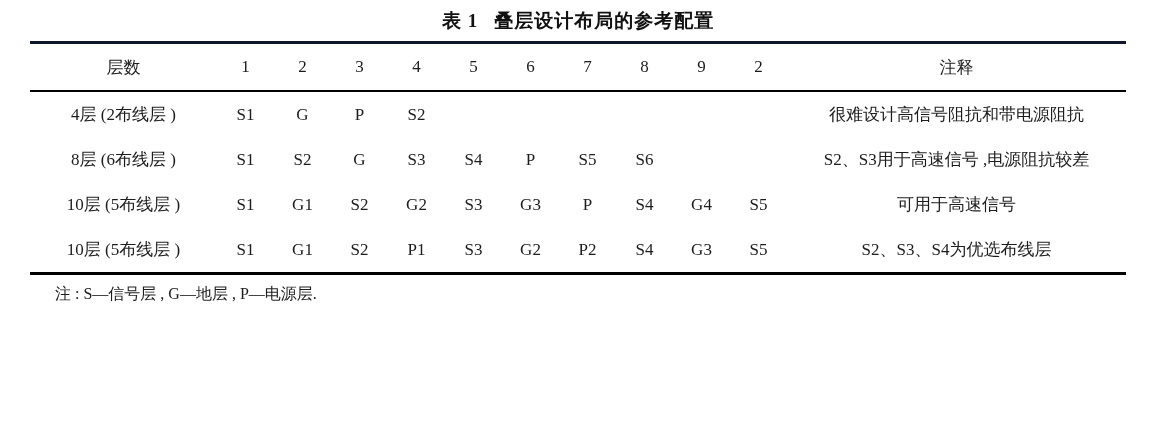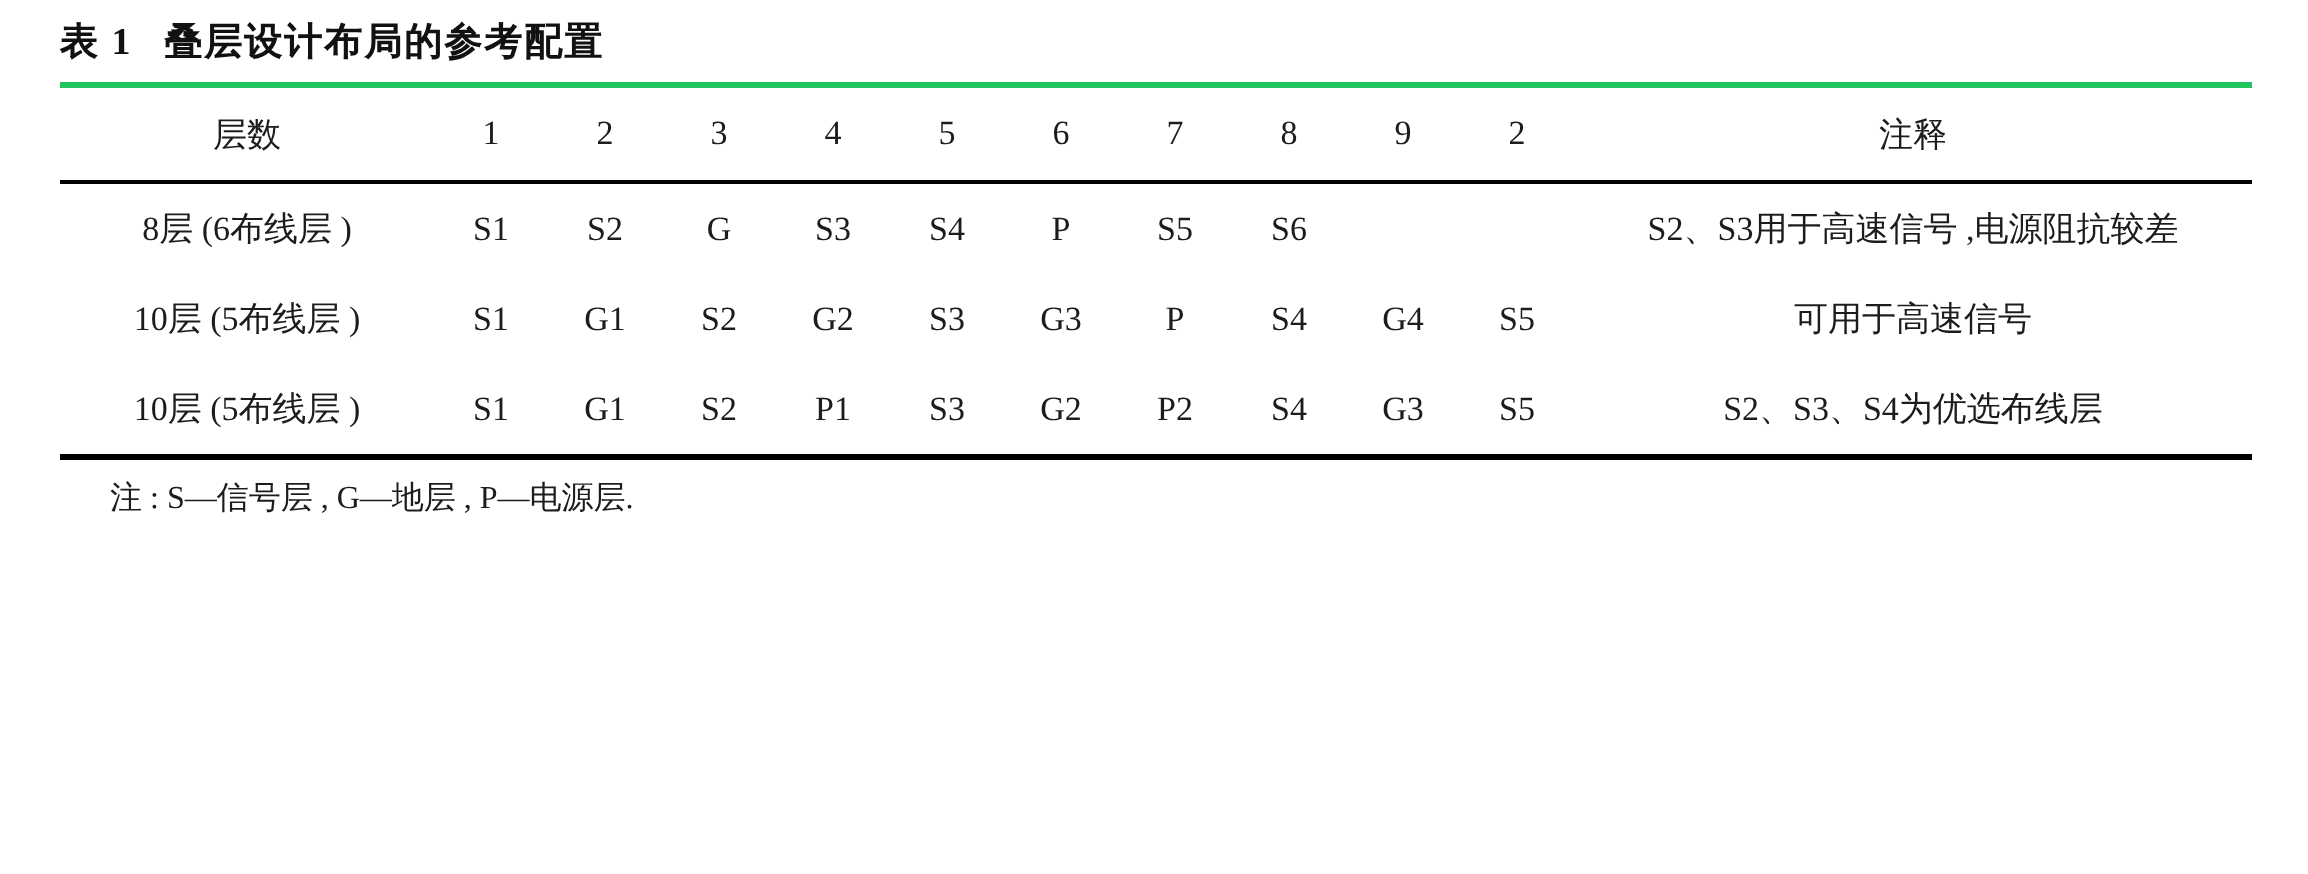--- a/index.html
+++ b/index.html
@@ -11,34 +11,35 @@
     width: 1154px;
     height: 437px;
     color: #1c1c1c;
     font-family: "Liberation Serif", "DejaVu Serif", serif;
     overflow: hidden;
   }
   .page {
     padding: 5px 28px 0 30px;
   }
   .title {
+    text-align: center;
     font-weight: bold;
     font-size: 19px;
     color: #111111;
     padding: 3px 0 7px 0;
     letter-spacing: 1px;
   }
   .title .idx {
     margin-right: 16px;
   }
   table.stackup {
     width: 1096px;
     border-collapse: collapse;
     table-layout: fixed;
-    border-top: 3px solid #22c55e;
+    border-top: 3px solid #0f172a;
     border-bottom: 3px solid #000000;
   }
   table.stackup thead tr {
     border-bottom: 2px solid #000000;
   }
   table.stackup th,
   table.stackup td {
     font-weight: normal;
     font-size: 17px;
     text-align: center;
@@ -82,20 +83,34 @@
           <th class="num">6</th>
           <th class="num">7</th>
           <th class="num">8</th>
           <th class="num">9</th>
           <th class="num">2</th>
           <th class="note">注释</th>
         </tr>
     </thead>
     <tbody>
         <tr>
+          <td class="label">4层 (2布线层 )</td>
+          <td class="num">S1</td>
+          <td class="num">G</td>
+          <td class="num">P</td>
+          <td class="num">S2</td>
+          <td class="num"></td>
+          <td class="num"></td>
+          <td class="num"></td>
+          <td class="num"></td>
+          <td class="num"></td>
+          <td class="num"></td>
+          <td class="note">很难设计高信号阻抗和带电源阻抗</td>
+        </tr>
+        <tr>
           <td class="label">8层 (6布线层 )</td>
           <td class="num">S1</td>
           <td class="num">S2</td>
           <td class="num">G</td>
           <td class="num">S3</td>
           <td class="num">S4</td>
           <td class="num">P</td>
           <td class="num">S5</td>
           <td class="num">S6</td>
           <td class="num"></td>

